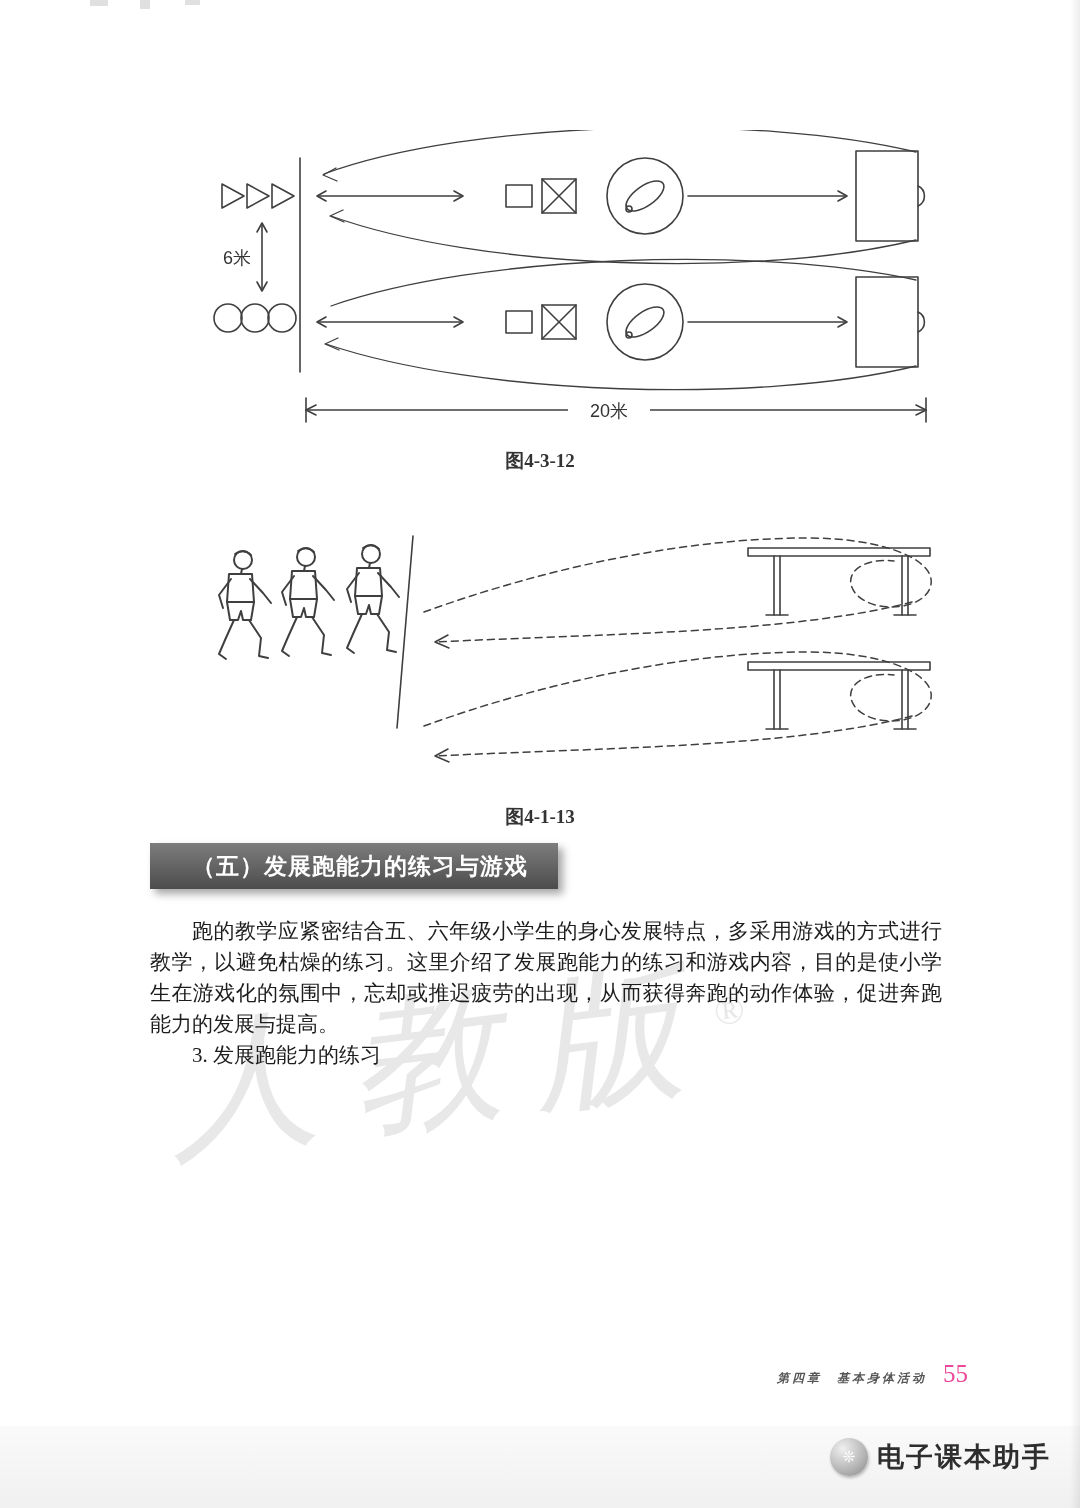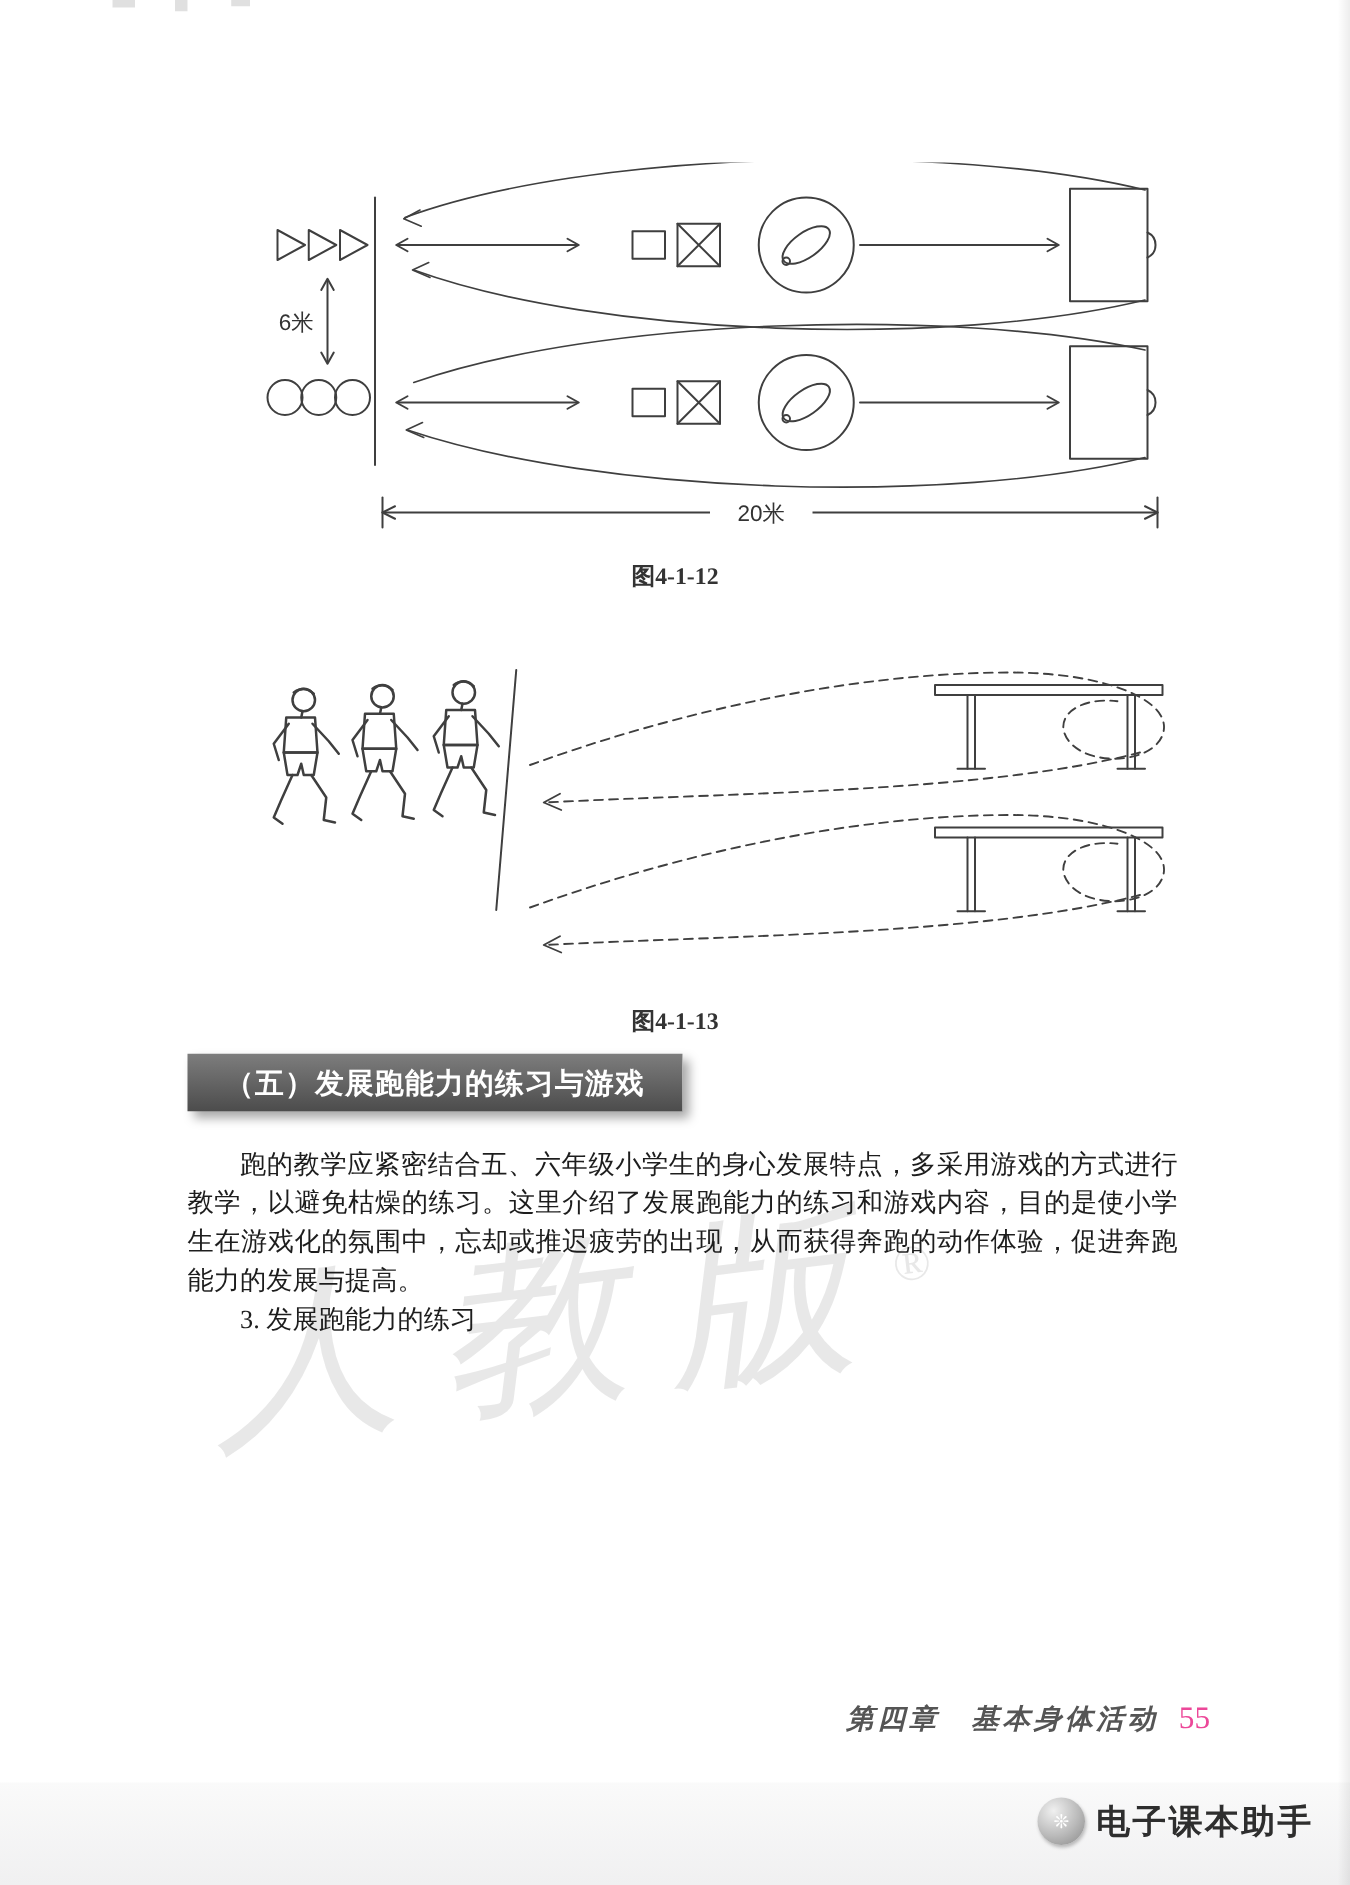--- a/index.html
+++ b/index.html
@@ -31,21 +31,21 @@
   }
   .cap1{top:318px;}
   .cap2{top:262px;margin-top:30px;}
 
   .section-header{
     position:absolute;left:150px;top:843px;width:396px;height:46px;
     display:flex;align-items:center;justify-content:center;
     background:linear-gradient(180deg,#7d7d7d,#4c4c4c);
     box-shadow:5px 5px 8px rgba(0,0,0,0.35);
     color:#ffffff;font-family:"Liberation Sans","DejaVu Sans",sans-serif;
-    font-weight:bold;font-size:23px;letter-spacing:1px;
+    font-weight:bold;font-size:23px;letter-spacing:1px;padding-left:12px;
   }
 
   .watermark{
     position:absolute;left:165px;top:950px;width:720px;
     font-size:150px;font-style:italic;letter-spacing:34px;
     color:rgba(150,150,150,0.22);
     transform:rotate(-7deg);
     white-space:nowrap;z-index:0;
     font-family:"Liberation Serif","DejaVu Serif",serif;
   }
@@ -58,21 +58,21 @@
     margin:0;font-size:21px;line-height:31px;text-align:justify;
     text-indent:2em;color:#1d1d1d;
   }
 
   .footer{
     position:absolute;right:112px;top:1360px;
     display:flex;align-items:baseline;gap:16px;
     color:#555;
   }
   .footer .chapter{
-    font-style:italic;font-size:22px;letter-spacing:3px;font-weight:bold;margin-left:12px;
+    font-style:italic;font-size:12px;letter-spacing:3px;font-weight:bold;margin-left:12px;
   }
   .footer .pagenum{font-size:25px;color:#ec4899;}
 
   .bottom-strip{
     position:absolute;left:0;top:1426px;width:100%;height:82px;
     background:linear-gradient(180deg,#fafafa,#f0f0f1);
   }
   .brand{
     position:absolute;left:830px;top:1438px;z-index:2;
     display:flex;align-items:center;gap:9px;
@@ -171,21 +171,21 @@
           <line x1="166" y1="280" x2="786" y2="280"></line>
           <path d="M176,275 L166,280 L176,285"></path>
           <path d="M776,275 L786,280 L776,285"></path>
         </g>
       </g>
 
       <rect x="428" y="264" width="82" height="30" fill="#ffffff"></rect>
       <text class="svg-label" x="469" y="287" text-anchor="middle">20米</text>
       <text class="svg-label" x="97" y="134" text-anchor="middle">6米</text>
     </svg>
-    <div class="caption cap1">图4-1-12</div>
+    <div class="caption cap1">图4-3-12</div>
   </div>
 
   <div class="figure-block fig2">
     <svg class="fig-svg" viewBox="0 0 800 270" width="800" height="270">
       <defs>
         <g id="kid">
           <circle cx="3" cy="-50" r="9"></circle>
           <path d="M-5,-56 Q3,-62 11,-55"></path>
           <line x1="2" y1="-41" x2="1" y2="-36"></line>
           <path d="M-11,-36 L12,-36 L14,-8 L-13,-8 Z"></path>

